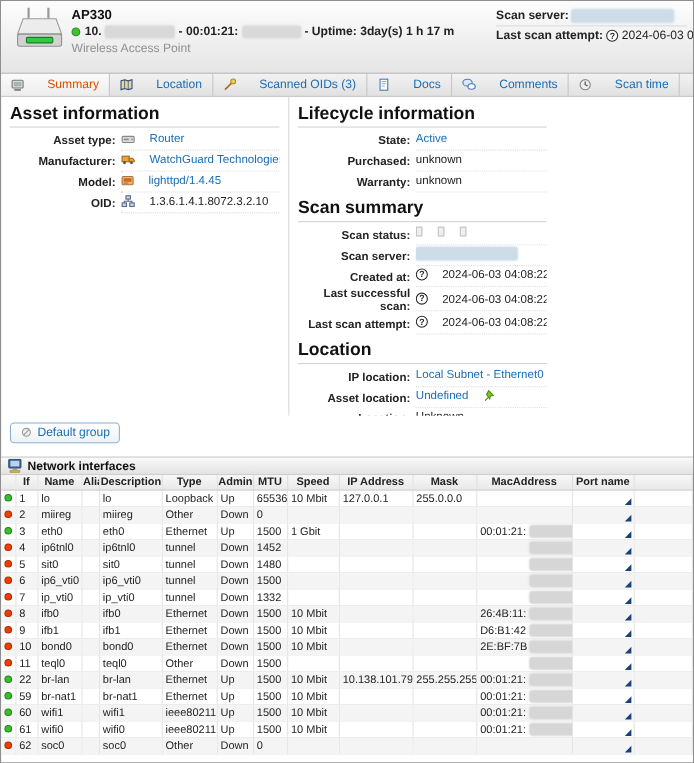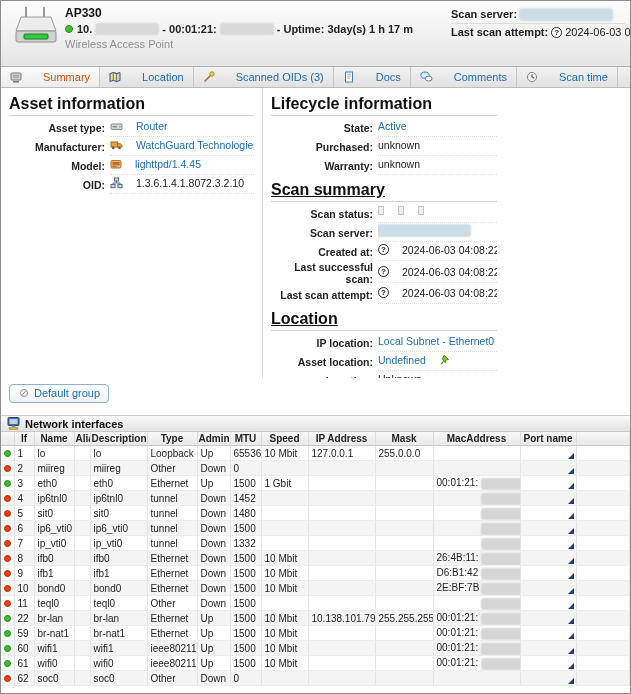--- a/index.html
+++ b/index.html
@@ -32,21 +32,21 @@
   .tab{display:flex;align-items:center;gap:21px;padding:0 9px;border-right:1px solid #c6c6c6;
        font-size:11px;color:#1b6db5;cursor:pointer;}
   .tab.active{background:linear-gradient(#fbfbfb,#ededed);color:#d94e00;}
   .ticon{display:flex;}
 
   
   .cols{display:flex;height:290px;overflow:hidden;}
   .colL{width:262px;box-sizing:border-box;border-right:1px solid #dadada;padding:4px 8px 0;}
   .colR{width:240px;box-sizing:border-box;padding:4px 6px 0 8px;}
   .sect{font-size:16px;font-weight:bold;color:#111;padding:3px 0 2px;border-bottom:1px solid #d2d2d2;margin-bottom:2px;}
-  .sect.gap{margin-top:3px;text-decoration:underline;}
+  .sect.gap{margin-top:3px;}
   .frow{display:flex;align-items:center;min-height:19px;}
   .flabel{font-weight:bold;text-align:right;flex:none;font-size:10.5px;}
   .colL .flabel{width:96px;}
   .colR .flabel{width:102px;}
   .fval{flex:1;display:flex;align-items:flex-start;gap:13px;border-bottom:1px dotted #dedede;
         padding:2px 0 3px;margin-left:5px;min-height:13px;font-size:10.5px;white-space:nowrap;overflow:hidden;}
   .link{color:#1b6db5;cursor:pointer;}
   .sq{width:4px;height:7px;border:1px solid #c4c4c4;background:#efefef;display:inline-block;margin-right:1px;}
 
   

